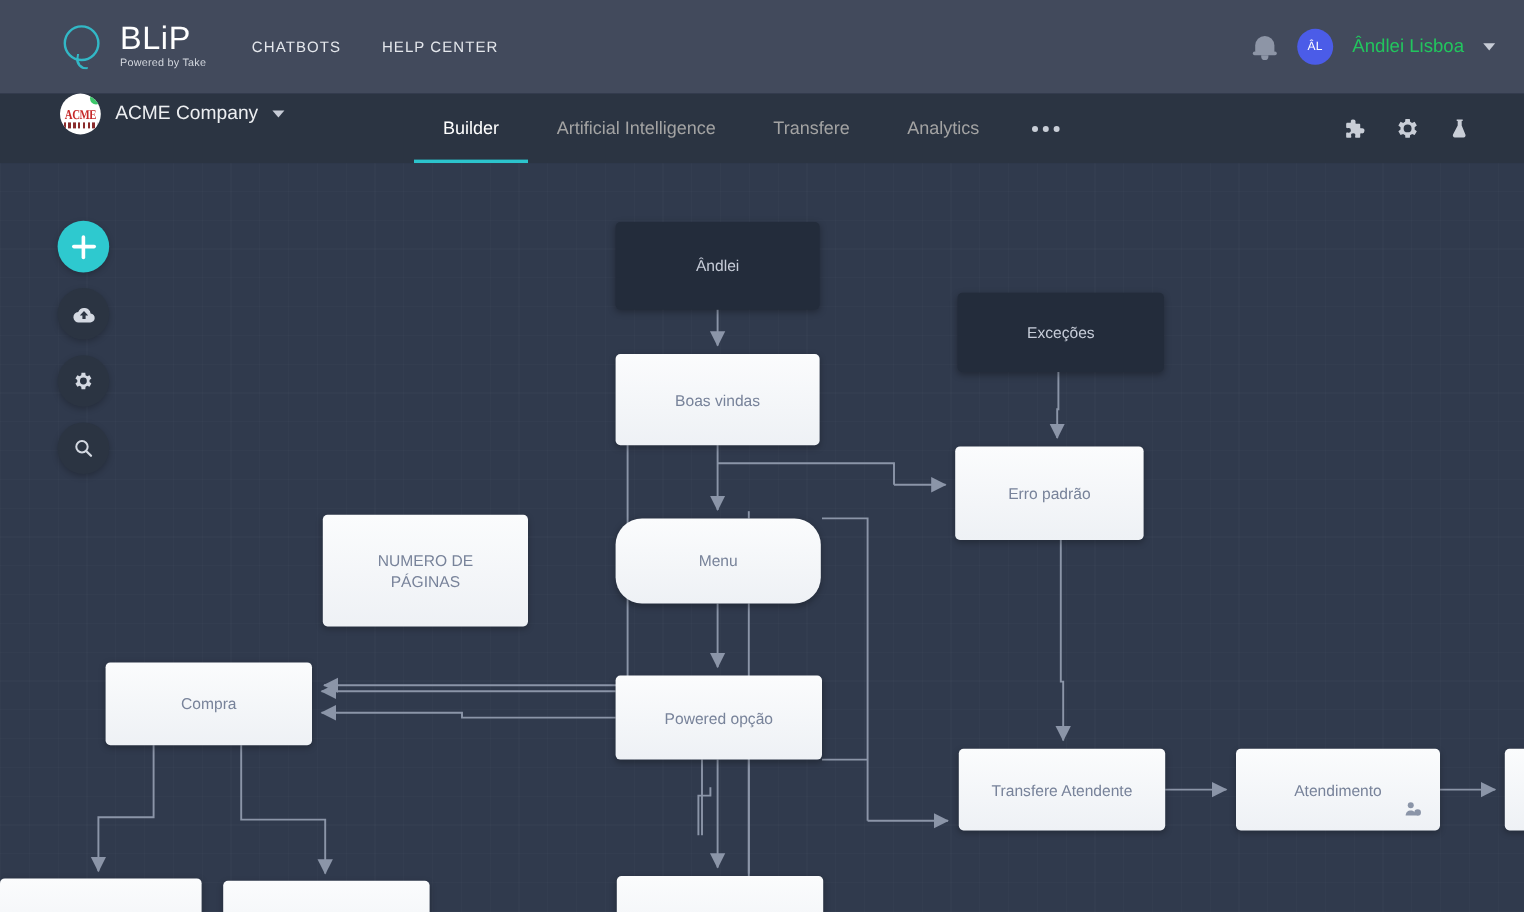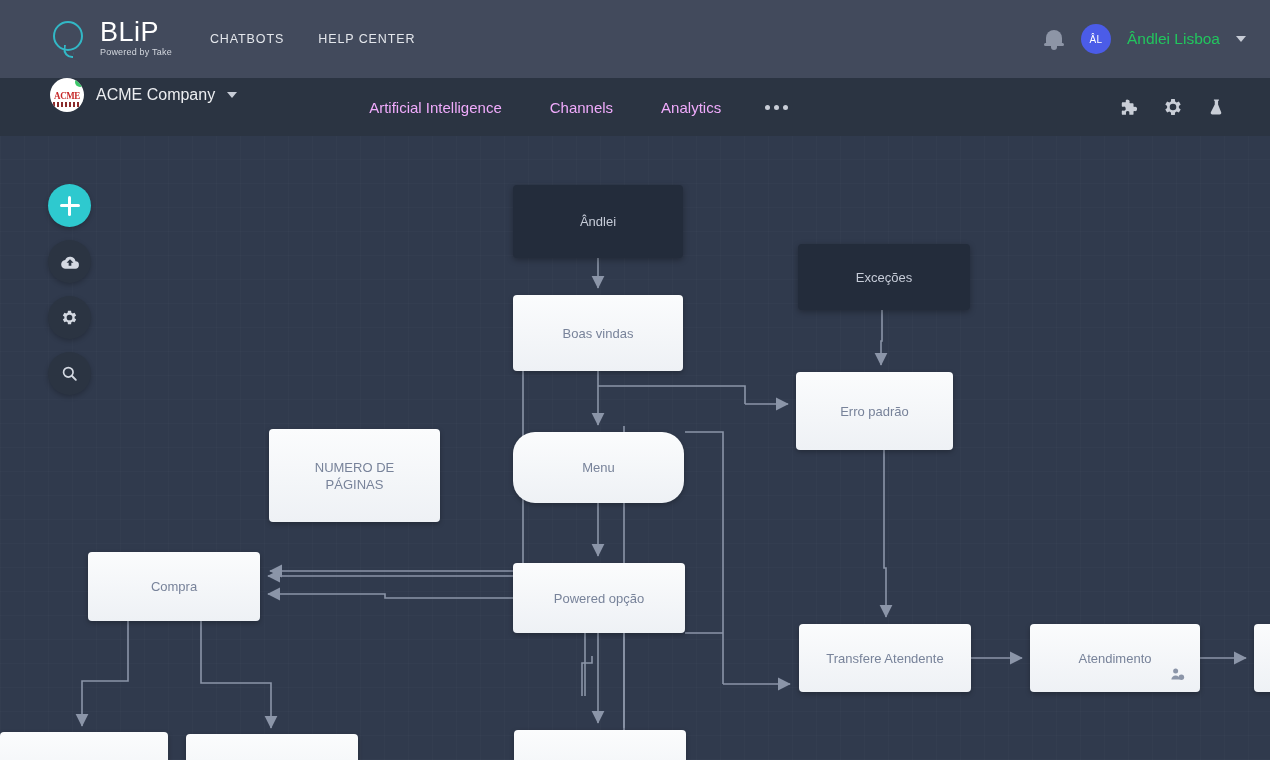--- a/index.html
+++ b/index.html
@@ -90,21 +90,21 @@
     position: absolute; left: 3px; bottom: 5px; width: 28px; height: 5px;
     background: repeating-linear-gradient(90deg,#8b2b2b 0 2px,#fff 2px 4px);
   }
   .bot-dot {
     position: absolute; right: -1px; top: -1px; width: 10px; height: 10px;
     border-radius: 50%; background: #3dc76a;
   }
   .bot-name { color: #eceef1; font-size: 16px; }
   .tabs { display: flex; align-items: center; margin-left: 108px; gap: 0; height: 58px; }
   .tab {
-    color: #f0abfc; font-size: 15px; padding: 0 24px; height: 58px;
+    color: #a3a3a3; font-size: 15px; padding: 0 24px; height: 58px;
     display: flex; align-items: center; cursor: pointer; position: relative;
   }
   .tab.active { color: #ffffff; }
   .tab.active::after {
     content: ""; position: absolute; left: 0; right: 0; bottom: 0;
     height: 3px; background: #2cc4cd;
   }
   .dots { display: flex; gap: 4px; padding: 0 20px; cursor: pointer; }
   .dots i { width: 5px; height: 5px; border-radius: 50%; background: #c9ced7; display: block; }
   .sub-right {
@@ -191,22 +191,23 @@
       <div class="bot-logo">
         <span class="acme">ACME</span>
         <span class="bar"></span>
         <span class="bot-dot"></span>
       </div>
       <div class="bot-name">ACME Company</div>
       <div class="caret"></div>
     </div>
 
     <div class="tabs">
+      <div class="tab active">Builder</div>
       <div class="tab">Artificial Intelligence</div>
-      <div class="tab">Channels</div>
+      <div class="tab">Transfere</div>
       <div class="tab">Analytics</div>
       <div class="dots">
           <i></i>
           <i></i>
           <i></i>
         </div>
     </div>
 
     <div class="sub-right">
       <svg width="21" height="21" viewBox="0 0 24 24">

